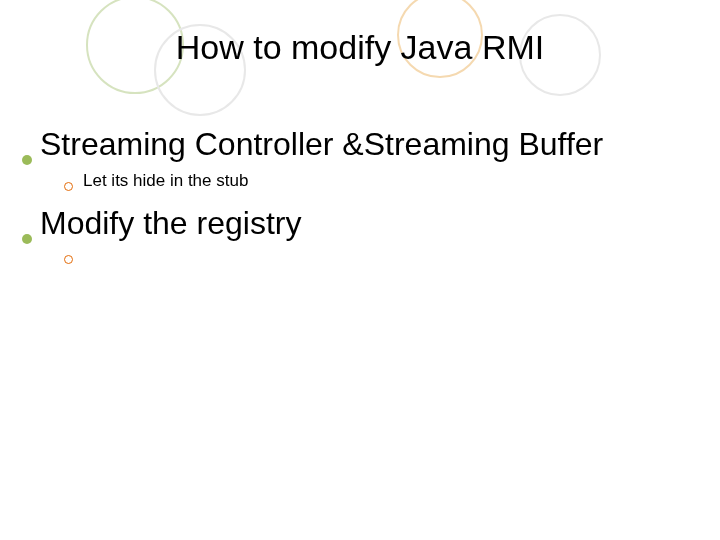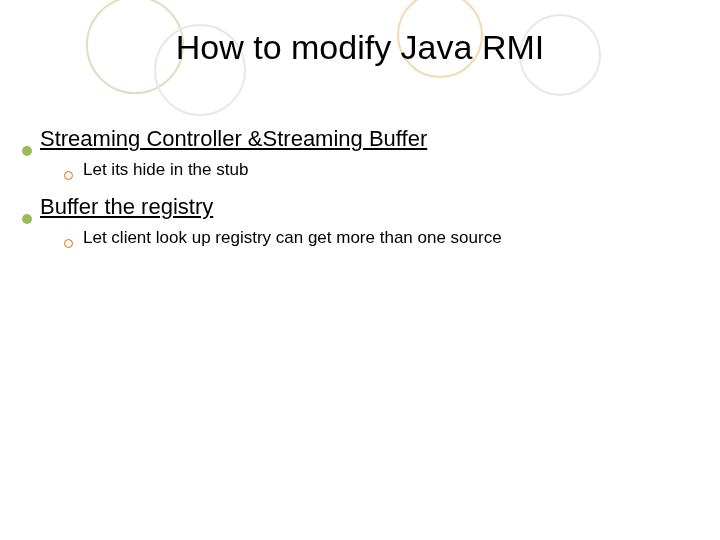--- a/index.html
+++ b/index.html
@@ -46,22 +46,21 @@
     width: 10px;
     height: 10px;
     border-radius: 50%;
     background: #9bbb59;
     flex: 0 0 auto;
     margin-right: 8px;
     position: relative;
     top: 10px;
   }
   .l1-text {
-    font-size: 22px;
-    text-decoration: underline;
+    font-size: 32px;
   }
   .l2 {
     display: flex;
     align-items: baseline;
     margin-left: 42px;
     margin-top: 8px;
     margin-bottom: 14px;
     text-align: center;
   }
   .ring {
@@ -97,20 +96,19 @@
     <div class="dot"></div>
     <div class="l1-text">Streaming Controller &amp;Streaming Buffer</div>
   </div>
   <div class="l2">
     <div class="ring"></div>
     <div class="l2-text">Let its hide in the stub</div>
   </div>
 
   <div class="l1">
     <div class="dot"></div>
-    <div class="l1-text">Buffer the registry</div>
+    <div class="l1-text">Modify the registry</div>
   </div>
   <div class="l2">
     <div class="ring"></div>
-    <div class="l2-text">Let client look up registry can get more than one source</div>
   </div>
 
 </div>
 
 </body></html>

